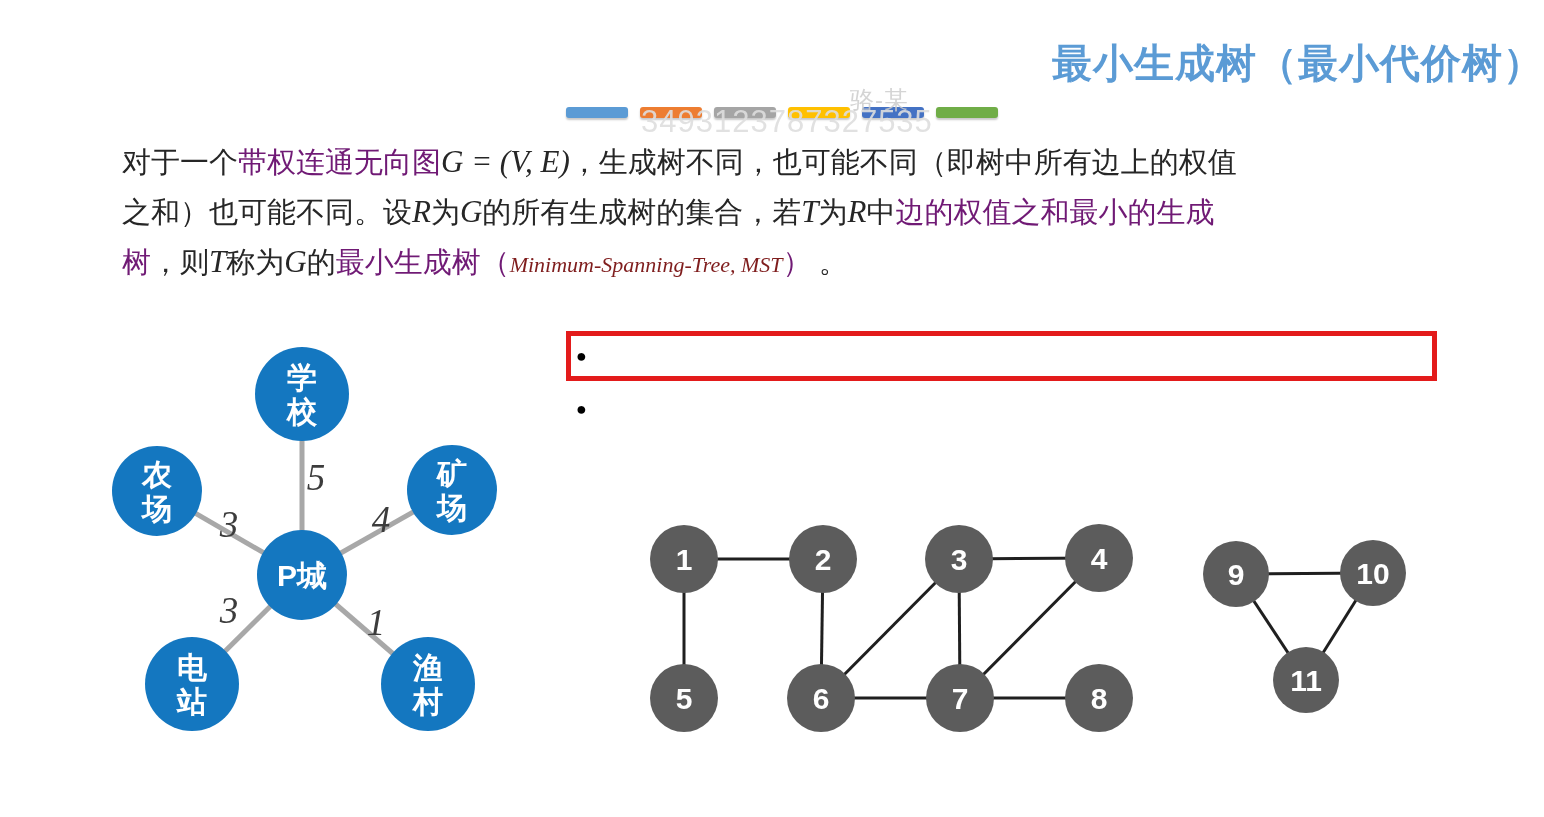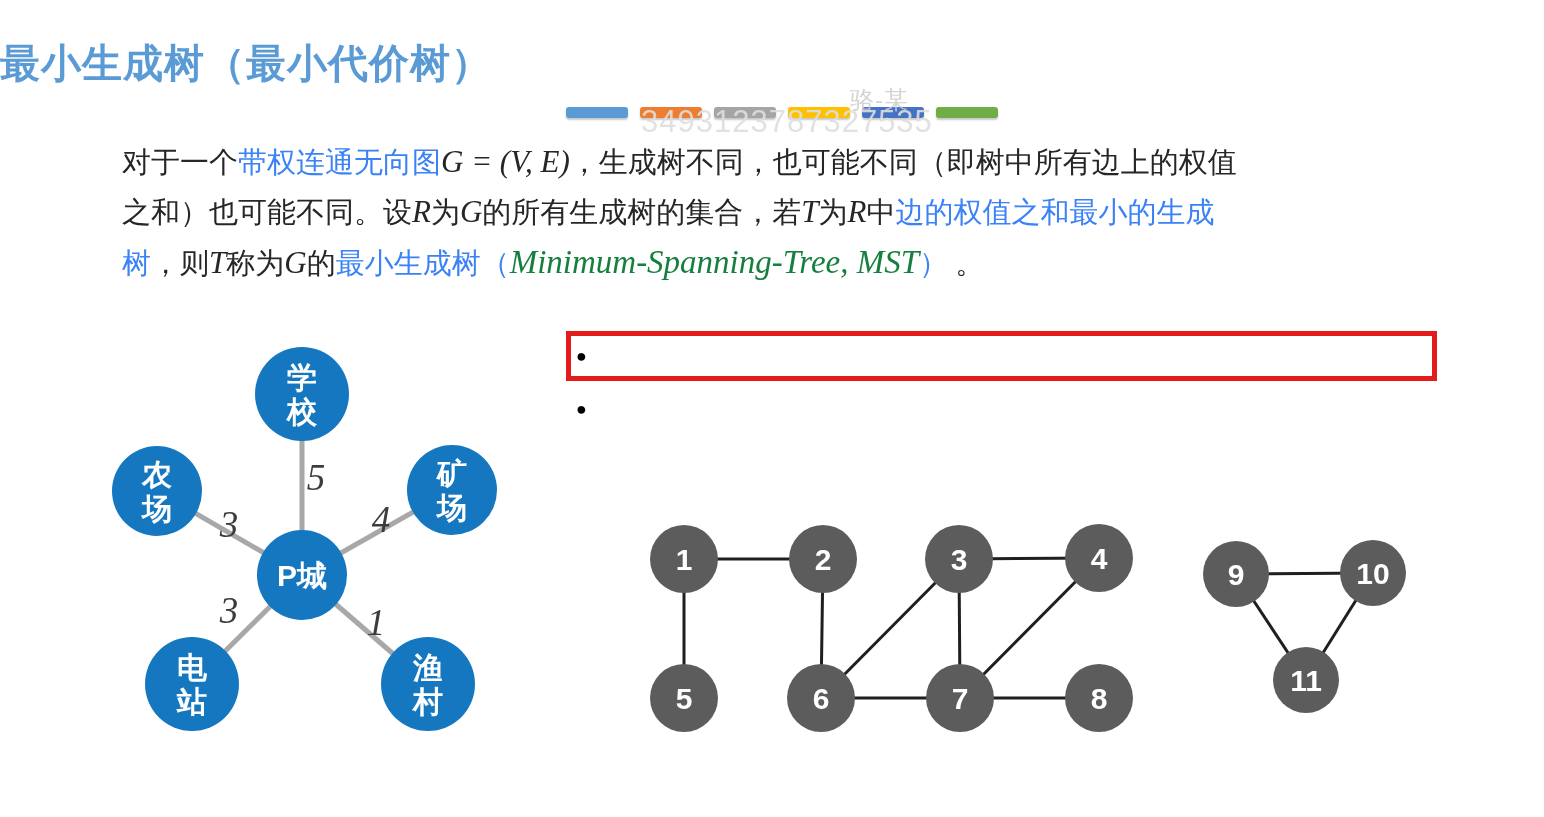--- a/index.html
+++ b/index.html
@@ -1,35 +1,35 @@
 <!DOCTYPE html>
 <html><head>
 <meta charset="utf-8">
 <style>
   html,body{margin:0;padding:0;background:#ffffff;}
   .canvas{position:relative;width:1544px;height:817px;background:#ffffff;overflow:hidden;
           font-family:"Liberation Sans",sans-serif;}
 
-  .slide-title{position:absolute;left:0;right:0;top:36px;text-align:left;
+  .slide-title{position:absolute;left:0;right:0;top:36px;text-align:right;
                font-size:40px;font-weight:700;color:#5b9bd5;letter-spacing:1px;}
 
   .accent-bars{position:absolute;left:566px;top:107px;display:flex;gap:12px;z-index:1;}
   .accent-bar{width:62px;height:11px;border-radius:3px;box-shadow:0 2px 2px rgba(0,0,0,0.22);}
 
   .watermark-name{position:absolute;left:850px;top:84px;font-size:24px;
                   color:rgba(205,205,205,0.85);z-index:2;letter-spacing:1px;}
   .watermark-digits{position:absolute;left:641px;top:104px;font-size:31px;
                     color:rgba(222,222,222,0.9);z-index:2;letter-spacing:1px;}
 
   .paragraph{position:absolute;left:122px;top:137px;}
   .para-line{height:50px;line-height:50px;white-space:nowrap;font-size:29px;color:#262626;}
   .seg-cn{color:#262626;font-family:Liberation Serif, serif;}
-  .seg-cn-red{color:#3b82f6;}
+  .seg-cn-red{color:#701a75;}
   .seg-math{font-family:"Liberation Serif",serif;font-style:italic;font-size:31px;color:#262626;}
-  .seg-math-red{font-family:"Liberation Serif",serif;font-style:italic;font-size:33px;color:#15803d;}
+  .seg-math-red{font-family:"Liberation Serif",serif;font-style:italic;font-size:22px;color:#7f1d1d;}
 
   .bullets{position:absolute;left:566px;top:331px;}
   .bullet-item{display:flex;align-items:center;font-size:29px;color:#1f1f1f;white-space:nowrap;}
   .bullet-item .dot{font-size:18px;margin-right:15px;color:#000;flex:0 0 auto;}
   .bullet-item.boxed{border:5px solid #e31b1b;height:50px;box-sizing:border-box;
                      width:871px;padding:0 10px 0 5px;}
   .bullet-item.plain{margin-top:7px;padding-left:10px;height:43px;}
 
   .graphs-canvas{position:absolute;left:0;top:0;width:1544px;height:817px;}
   .edge-weight{font-family:"Liberation Serif",serif;font-style:italic;

